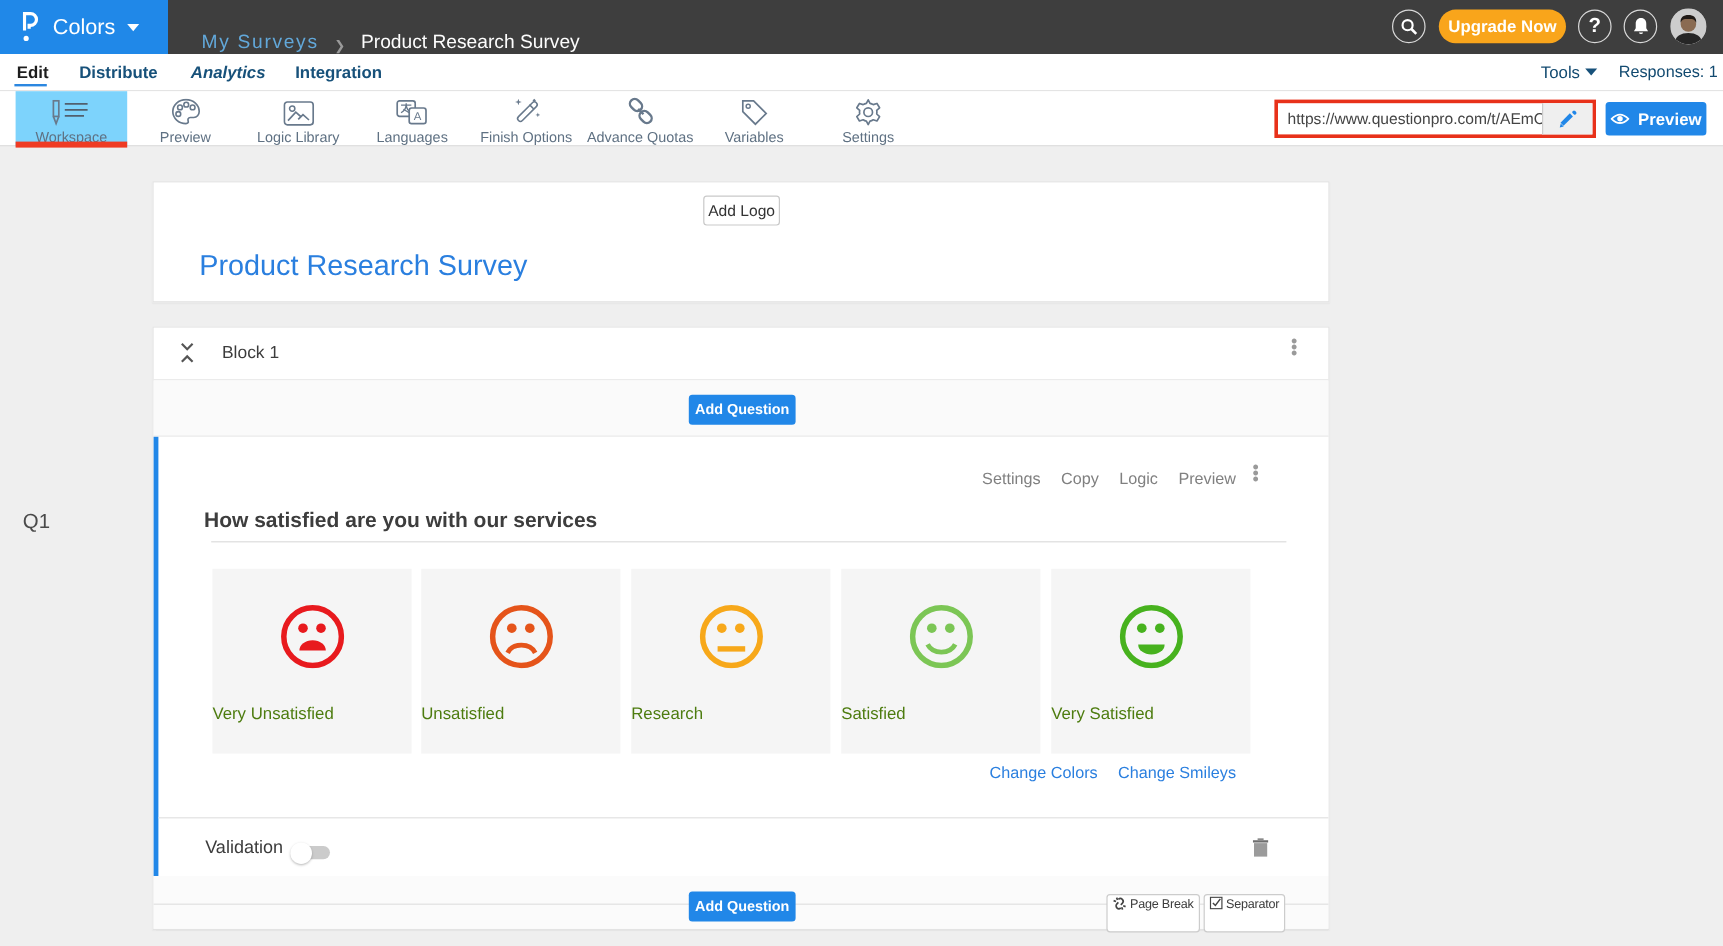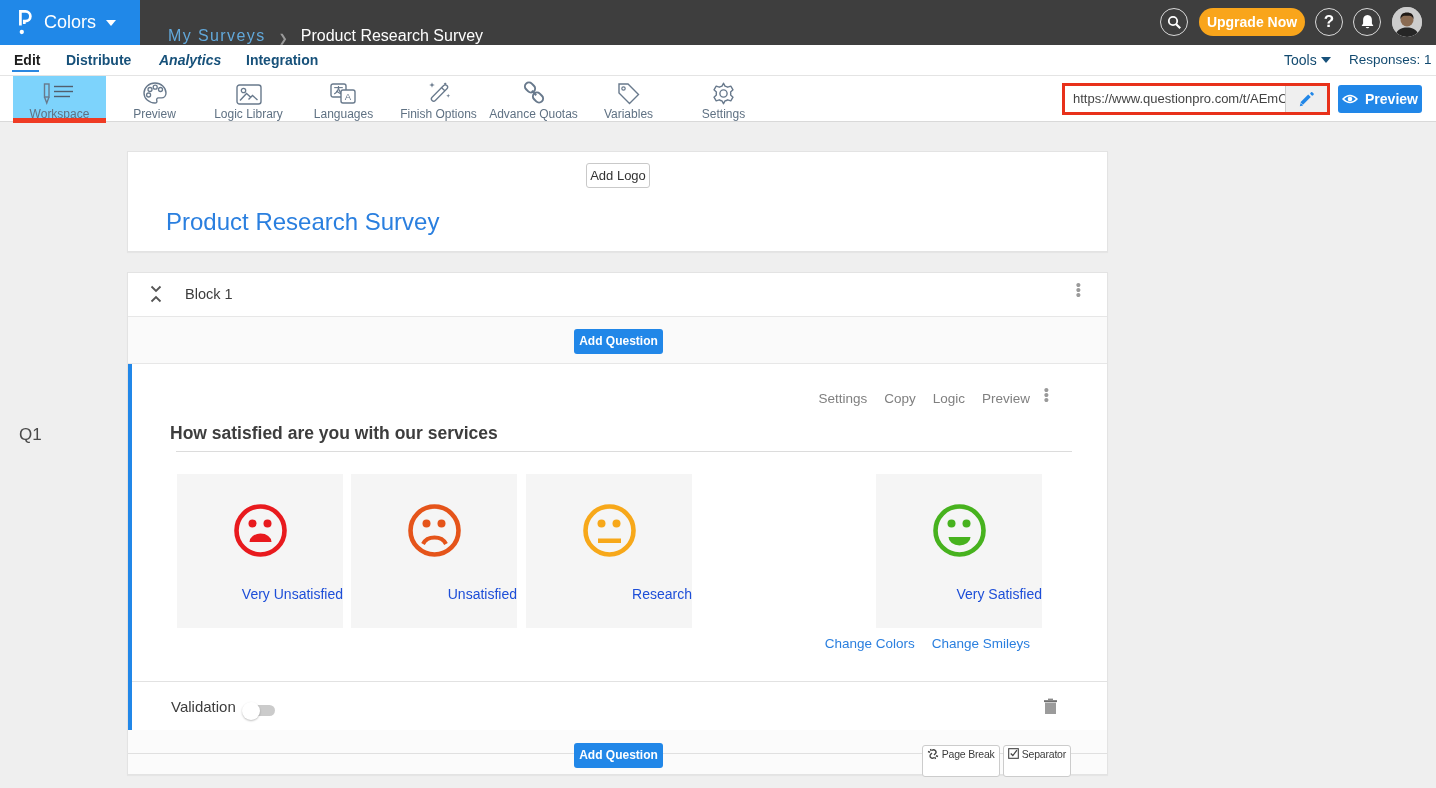--- a/index.html
+++ b/index.html
@@ -51,21 +51,21 @@
 .btn-addq { position:absolute; width:89px; height:25px; background:#2187e8; border-radius:3px; color:#fff; font-size:12px; font-weight:bold; text-align:center; line-height:25px; }
 .addqrow .btn-addq { left:446px; top:12px; }
 
 .qcard { position:relative; background:#fff; border-left:4px solid #2187e8; height:366px; }
 .qlinks { position:absolute; right:77px; top:27px; font-size:13.5px; color:#808080; }
 .qlinks span { margin-left:17px; }
 .qcard .kebab { position:absolute; right:58px; top:23px; }
 .qtext { position:absolute; left:38px; top:59px; font-size:17.5px; color:#3d3d3d; font-weight:bold; }
 .qdiv { position:absolute; left:44px; top:87px; width:896px; height:1px; background:#dcdcdc; }
 .sbox { position:absolute; top:110px; width:166px; height:154px; background:#f5f5f5; }
-.sbox .lbl { position:absolute; left:0; bottom:26px; width:100%; text-align:right; font-size:14px; color:#1d4ed8; }
+.sbox .lbl { position:absolute; left:0; bottom:26px; width:100%; text-align:left; font-size:14px; color:#4d7c0f; }
 .sbox svg { position:absolute; left:57px; top:30px; }
 .chlinks { position:absolute; right:77px; top:272px; font-size:13.5px; color:#2a7fdf;text-align:right; }
 .chlinks span { margin-left:17px; }
 .vrow { position:absolute; left:0; bottom:0; width:100%; height:49px; border-top:1px solid #e2e2e2; }
 .vrow .vt { position:absolute; left:39px; top:16px; font-size:15px; color:#3c3c3c; }
 .toggle { position:absolute; left:113px; top:23px; width:30px; height:11px; background:#cbcbcb; border-radius:5.5px; }
 .toggle .knob { position:absolute; left:-3px; top:-3.5px; width:18px; height:18px; background:#fff; border-radius:50%; box-shadow:0 1px 2px rgba(0,0,0,0.25); }
 .trash { position:absolute; right:50px; top:16px; }
 
 .brow { position:relative; height:44px; background:#fbfbfb; }
@@ -283,20 +283,29 @@
     </div>
     <div class="sbox" style="left:394px;">
       <svg width="53" height="53" viewBox="0 0 53 53">
           <circle cx="26.5" cy="26.5" r="24" fill="none" stroke="#f7a81a" stroke-width="4.6"></circle>
           <circle cx="18.5" cy="19.5" r="4" fill="#f7a81a"></circle>
           <circle cx="33.5" cy="19.5" r="4" fill="#f7a81a"></circle>
           <rect x="15" y="34.5" width="23" height="4.5" fill="#f7a81a"></rect>
         </svg>
       <div class="lbl">Research</div>
     </div>
+    <div class="sbox" style="left:569px;">
+      <svg width="53" height="53" viewBox="0 0 53 53">
+          <circle cx="26.5" cy="26.5" r="24" fill="none" stroke="#7cc655" stroke-width="4.6"></circle>
+          <circle cx="18.5" cy="19.5" r="4" fill="#7cc655"></circle>
+          <circle cx="33.5" cy="19.5" r="4" fill="#7cc655"></circle>
+          <path d="M15 33 A12.5 10.5 0 0 0 38 33" fill="none" stroke="#7cc655" stroke-width="4"></path>
+        </svg>
+      <div class="lbl">Satisfied</div>
+    </div>
     <div class="sbox" style="left:744px;">
       <svg width="53" height="53" viewBox="0 0 53 53">
           <circle cx="26.5" cy="26.5" r="24" fill="none" stroke="#47b21e" stroke-width="4.6"></circle>
           <circle cx="18.5" cy="19.5" r="4" fill="#47b21e"></circle>
           <circle cx="33.5" cy="19.5" r="4" fill="#47b21e"></circle>
           <path d="M15.5 33 A11 8.5 0 0 0 37.5 33 Z" fill="#47b21e"></path>
         </svg>
       <div class="lbl">Very Satisfied</div>
     </div>
 

